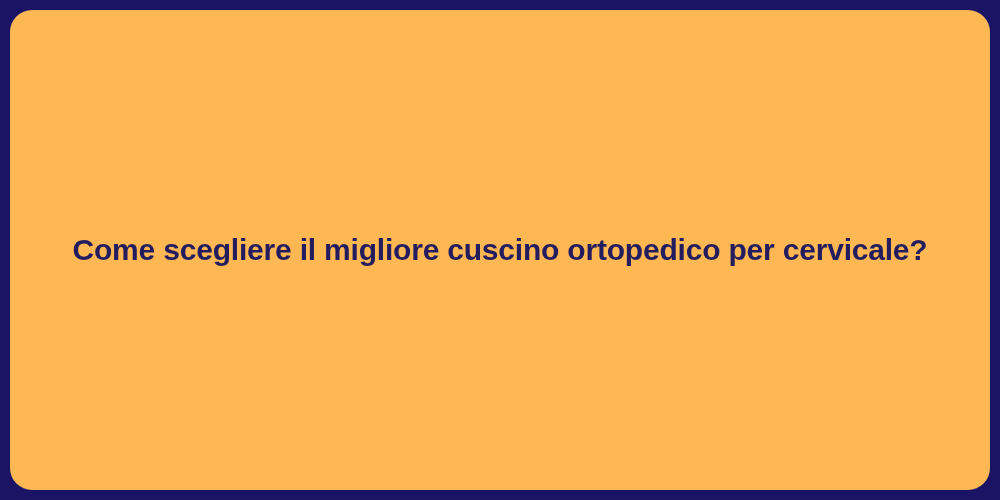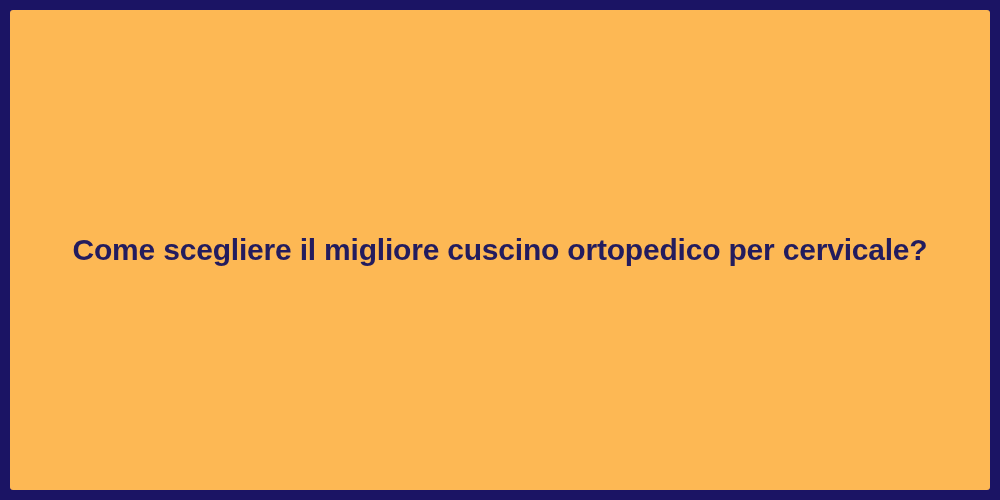--- a/index.html
+++ b/index.html
@@ -21,21 +21,21 @@
     background: #1B1464;
     padding: 10px;
     display: block;
   }
 
   #card-surface {
     box-sizing: border-box;
     width: 100%;
     height: 100%;
     background: #FDB854;
-    border-radius: 3px;
+    border-radius: 22px;
     display: flex;
     align-items: center;
     justify-content: center;
     padding: 0 40px;
   }
 
   #card-title {
     margin: 0;
     font-family: "Liberation Sans", sans-serif;
     font-size: 30px;

